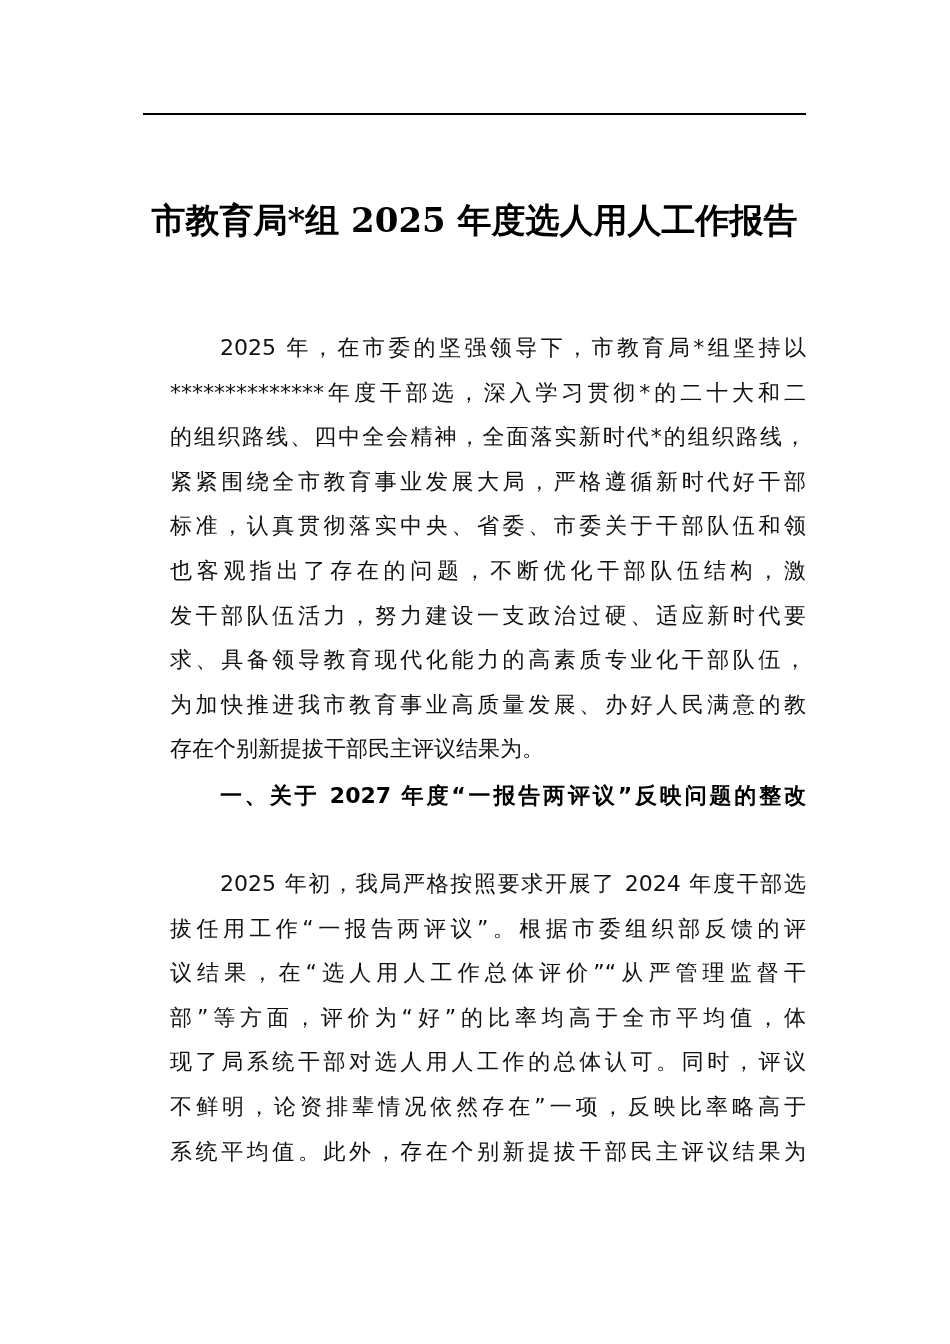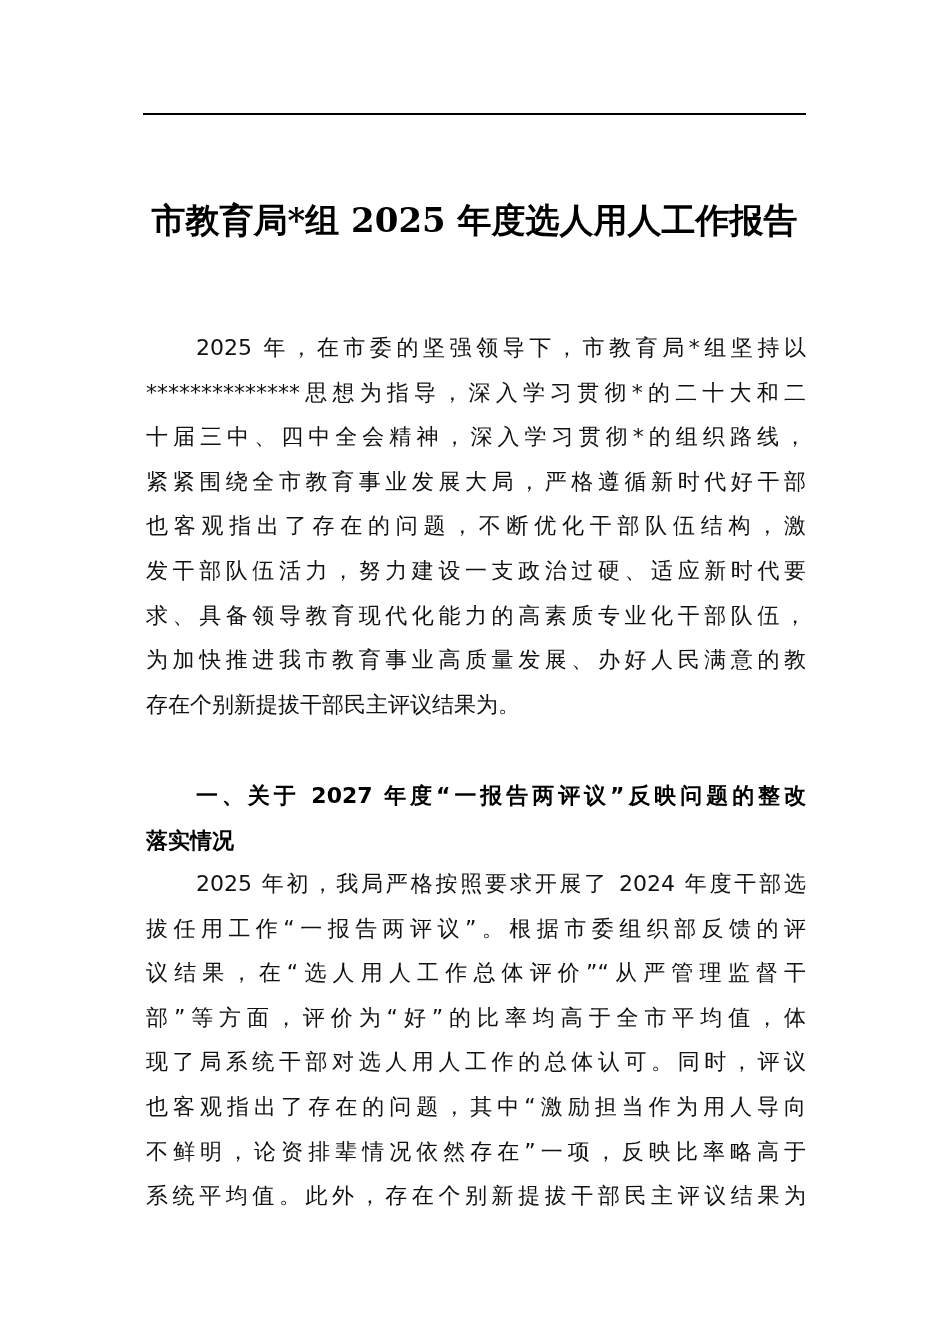--- a/index.html
+++ b/index.html
@@ -51,20 +51,21 @@
       display: block;
       height: 44.6px;
       line-height: 44.6px;
       font-size: 22px;
       white-space: nowrap;
       text-align: justify;
       text-align-last: justify;
       font-family: "DejaVu Sans", sans-serif;
       font-weight: normal;
       color: #111111;
+      margin-left: 24px;
     }
     .line.indent {
       padding-left: 50px;
     }
     .line.last {
       text-align-last: left;
     }
     .heading .line {
       font-weight: bold;
       color: #000000;
@@ -77,39 +78,38 @@
 <body>
 
 <div class="page">
 
   <div class="header-rule"></div>
 
   <div class="doc-title">市教育局*组 2025 年度选人用人工作报告</div>
 
   <div class="body-text" style="top:326px;">
     <span class="line indent">2025 年，在市委的坚强领导下，市教育局*组坚持以</span>
-    <span class="line">**************思想为指导，深入学习贯彻*的二十大和二</span>
-    <span class="line">十届三中、四中全会精神，深入学习贯彻*的组织路线，</span>
+    <span class="line">**************年度干部选，深入学习贯彻*的二十大和二</span>
+    <span class="line">的组织路线、四中全会精神，全面落实新时代*的组织路线，</span>
     <span class="line">紧紧围绕全市教育事业发展大局，严格遵循新时代好干部</span>
+    <span class="line">标准，认真贯彻落实中央、省委、市委关于干部队伍和领</span>
     <span class="line">也客观指出了存在的问题，不断优化干部队伍结构，激</span>
     <span class="line">发干部队伍活力，努力建设一支政治过硬、适应新时代要</span>
     <span class="line">求、具备领导教育现代化能力的高素质专业化干部队伍，</span>
     <span class="line">为加快推进我市教育事业高质量发展、办好人民满意的教</span>
     <span class="line last">存在个别新提拔干部民主评议结果为。</span>
   </div>
 
   <div class="body-text heading" style="top:774px;">
     <span class="line indent">一、关于 2027 年度“一报告两评议”反映问题的整改</span>
-    <span class="line last">落实情况</span>
   </div>
 
   <div class="body-text" style="top:862px;">
     <span class="line indent">2025 年初，我局严格按照要求开展了 2024 年度干部选</span>
     <span class="line">拔任用工作“一报告两评议”。根据市委组织部反馈的评</span>
     <span class="line">议结果，在“选人用人工作总体评价”“从严管理监督干</span>
     <span class="line">部”等方面，评价为“好”的比率均高于全市平均值，体</span>
     <span class="line">现了局系统干部对选人用人工作的总体认可。同时，评议</span>
-    <span class="line">也客观指出了存在的问题，其中“激励担当作为用人导向</span>
     <span class="line">不鲜明，论资排辈情况依然存在”一项，反映比率略高于</span>
     <span class="line">系统平均值。此外，存在个别新提拔干部民主评议结果为</span>
   </div>
 
 </div>
 
 </body></html>

